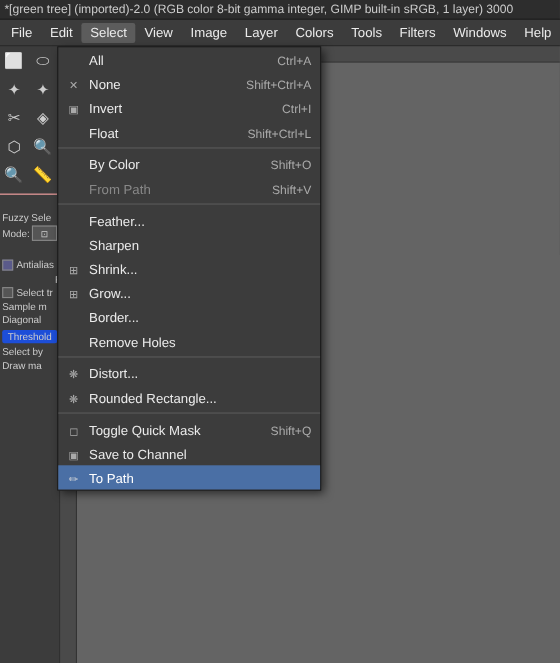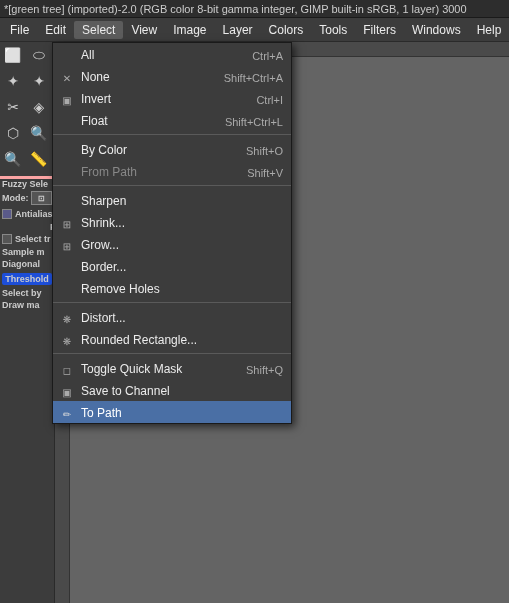--- a/index.html
+++ b/index.html
@@ -233,20 +233,24 @@
   </div>
 
   <div class="dropdown-item disabled">
     <span class="item-icon"></span>
     <span>From Path</span>
     <span class="shortcut">Shift+V</span>
   </div>
 
   <div class="separator"></div>
 
+  <div class="dropdown-item">
+    <span class="item-icon"></span>
+    <span>Feather...</span>
+  </div>
 
   <div class="dropdown-item">
     <span class="item-icon"></span>
     <span>Sharpen</span>
   </div>
 
   <div class="dropdown-item">
     <span class="item-icon">⊞</span>
     <span>Shrink...</span>
   </div>
@@ -311,28 +315,28 @@
   </div>
   <div class="tool-row">
     <div class="tool-btn" title="Paths">⬡</div>
     <div class="tool-btn" title="Color Picker">🔍</div>
   </div>
   <div class="tool-row">
     <div class="tool-btn" title="Zoom">🔍</div>
     <div class="tool-btn" title="Measure">📏</div>
   </div>
 
-  <div style="padding: 0 2px; font-size: 9px; color: #ccc; border-top: 3px solid #fca5a5; margin-top: 4px; font-weight: bold;">
+  <div style="padding: 16px 2px; font-size: 9px; color: #ccc; border-top: 1px solid #fca5a5; margin-top: 4px;">
     <div style="font-size:9px; white-space:nowrap; overflow:hidden;">Fuzzy Sele</div>
     <div style="display:flex; align-items:center; margin-top:2px;justify-content:flex-end;">
       <span style="font-size:9px;">Mode:</span>
       <div style="width:28px; height:14px; background:#555; border:1px solid #888; margin-left:2px; font-size:8px; display:flex; align-items:center; justify-content:center;">⊡</div>
     </div>
 
-    <div style="display:flex; align-items:flex-end; margin-top:4px;">
+    <div style="display:flex; align-items:flex-end; margin-top:17px;">
       <div class="checkbox-small" style="background:#5a5a8a;"></div>
       <span style="font-size:9px;">Antialias</span>
     </div>
 
     <div style="font-size:9px; margin-top:3px;margin-left:48px;">Feather</div>
 
     <div style="display:flex; align-items:center; margin-top:2px;">
       <div class="checkbox-small"></div>
       <span style="font-size:9px;">Select tr</span>
     </div>

